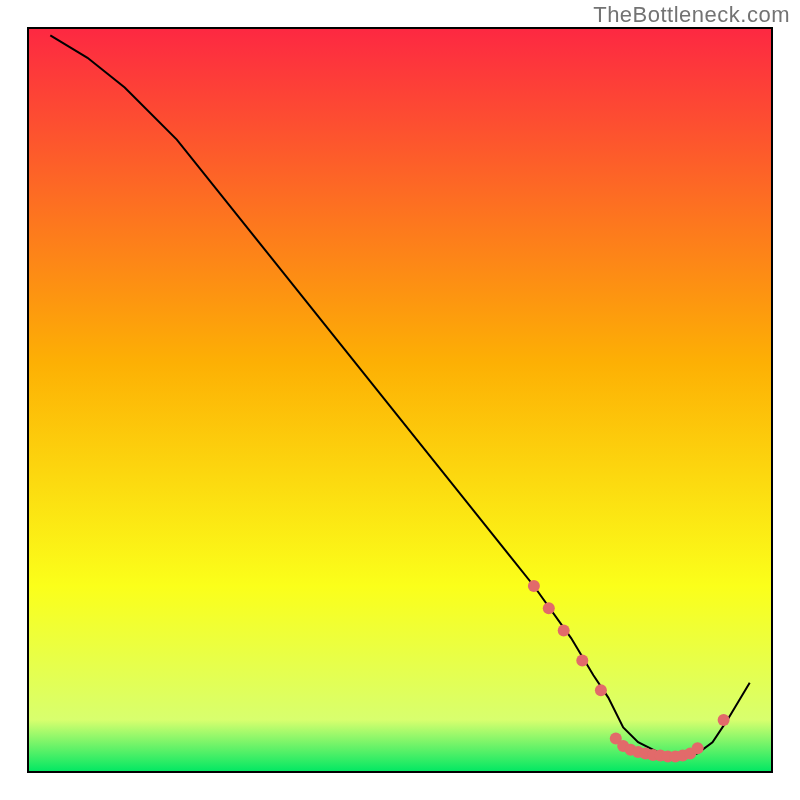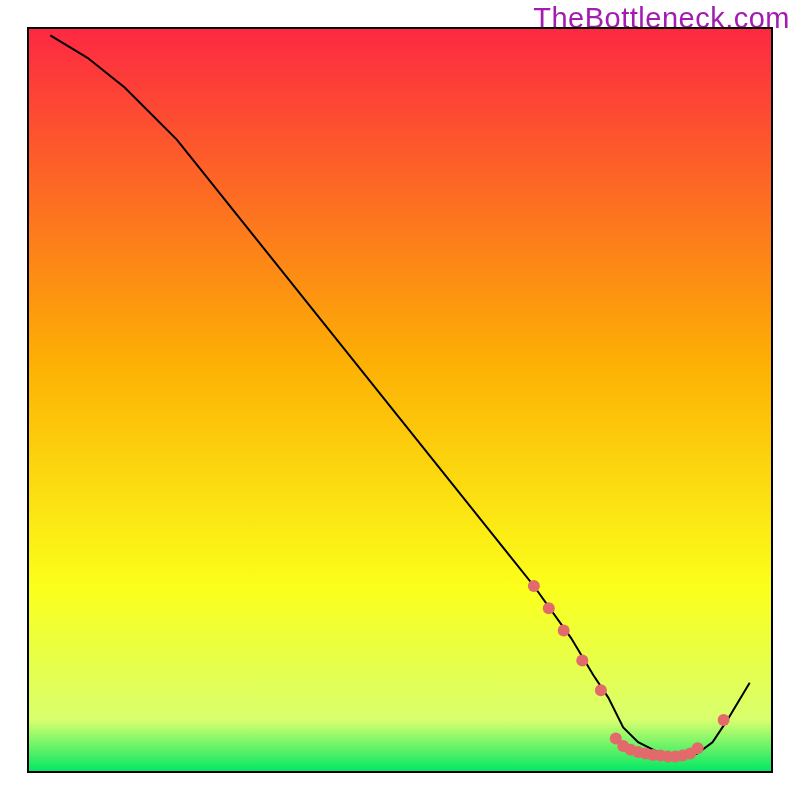--- a/index.html
+++ b/index.html
@@ -13,23 +13,23 @@
   }
   .stage {
     position: relative;
     width: 800px;
     height: 800px;
   }
   .watermark {
     position: absolute;
     top: 2px;
     right: 10px;
-    font-size: 29px;
+    font-size: 22px;
     font-weight: 500;
-    color: #a21caf;
+    color: #737373;
     letter-spacing: 0.5px;
     pointer-events: none;
   }
   svg.plot {
     position: absolute;
     left: 0;
     top: 0;
   }
 </style>
 </head>

